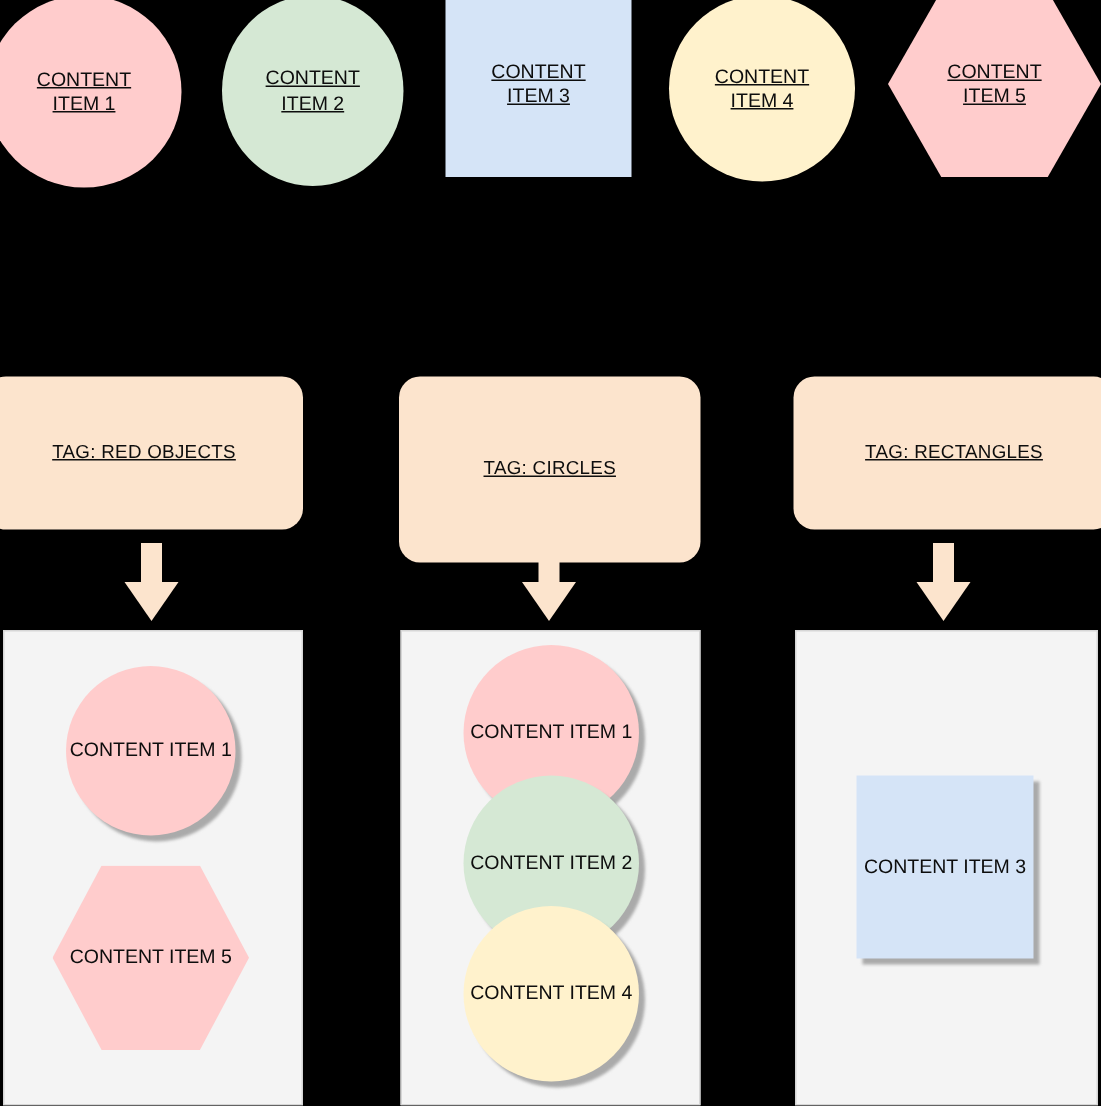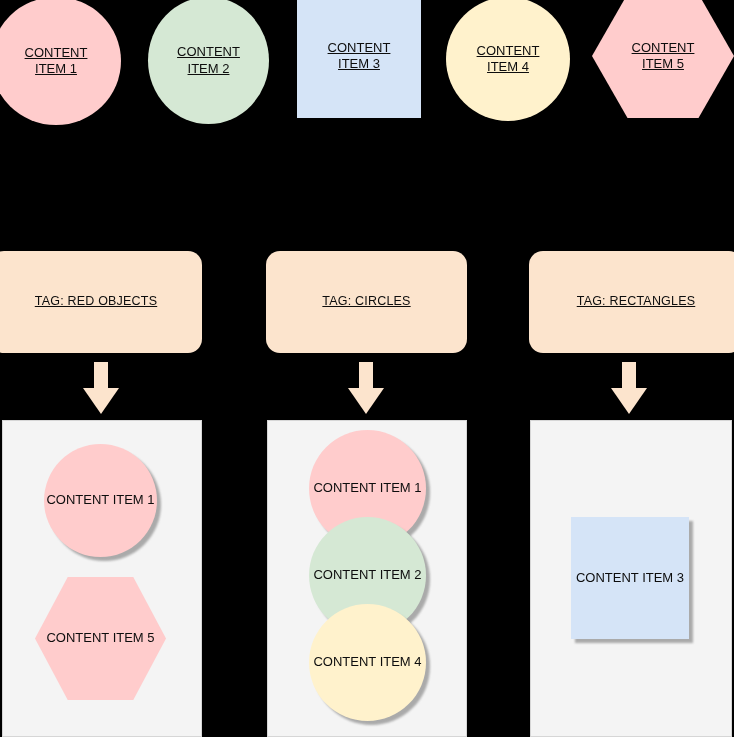--- a/index.html
+++ b/index.html
@@ -132,21 +132,21 @@
       <span class="lbl">CONTENT
 ITEM 4</span>
     </div>
     <div class="g-shape rect" style="left: 571px; top: 517px; width: 118px; height: 122px; background: rgb(213, 228, 247); color: rgb(13, 13, 13);">
       <span class="lbl">CONTENT
 ITEM 3</span>
     </div>
     <div class="node tagbox" style="left: -10px; top: 251px; width: 212px; height: 102px; background: rgb(252, 228, 205);">
       <span class="lbl">TAG: RED OBJECTS</span>
     </div>
-    <div class="node tagbox" style="left: 266px; top: 251px; width: 201px; height: 102px; background: rgb(252, 228, 205);">
+    <div class="node tagbox" style="left: 266px; top: 251px; width: 201px; height: 124px; background: rgb(252, 228, 205);">
       <span class="lbl">TAG: CIRCLES</span>
     </div>
     <div class="node tagbox" style="left: 529px; top: 251px; width: 214px; height: 102px; background: rgb(252, 228, 205);">
       <span class="lbl">TAG: RECTANGLES</span>
     </div>
     <div class="block-arrow" style="left: 83px; top: 362px;">
       <div class="shaft" style="background: rgb(252, 228, 205);"></div>
       <div class="head" style="border-top-color: rgb(252, 228, 205);"></div>
     </div>
     <div class="block-arrow" style="left: 348px; top: 362px;">

